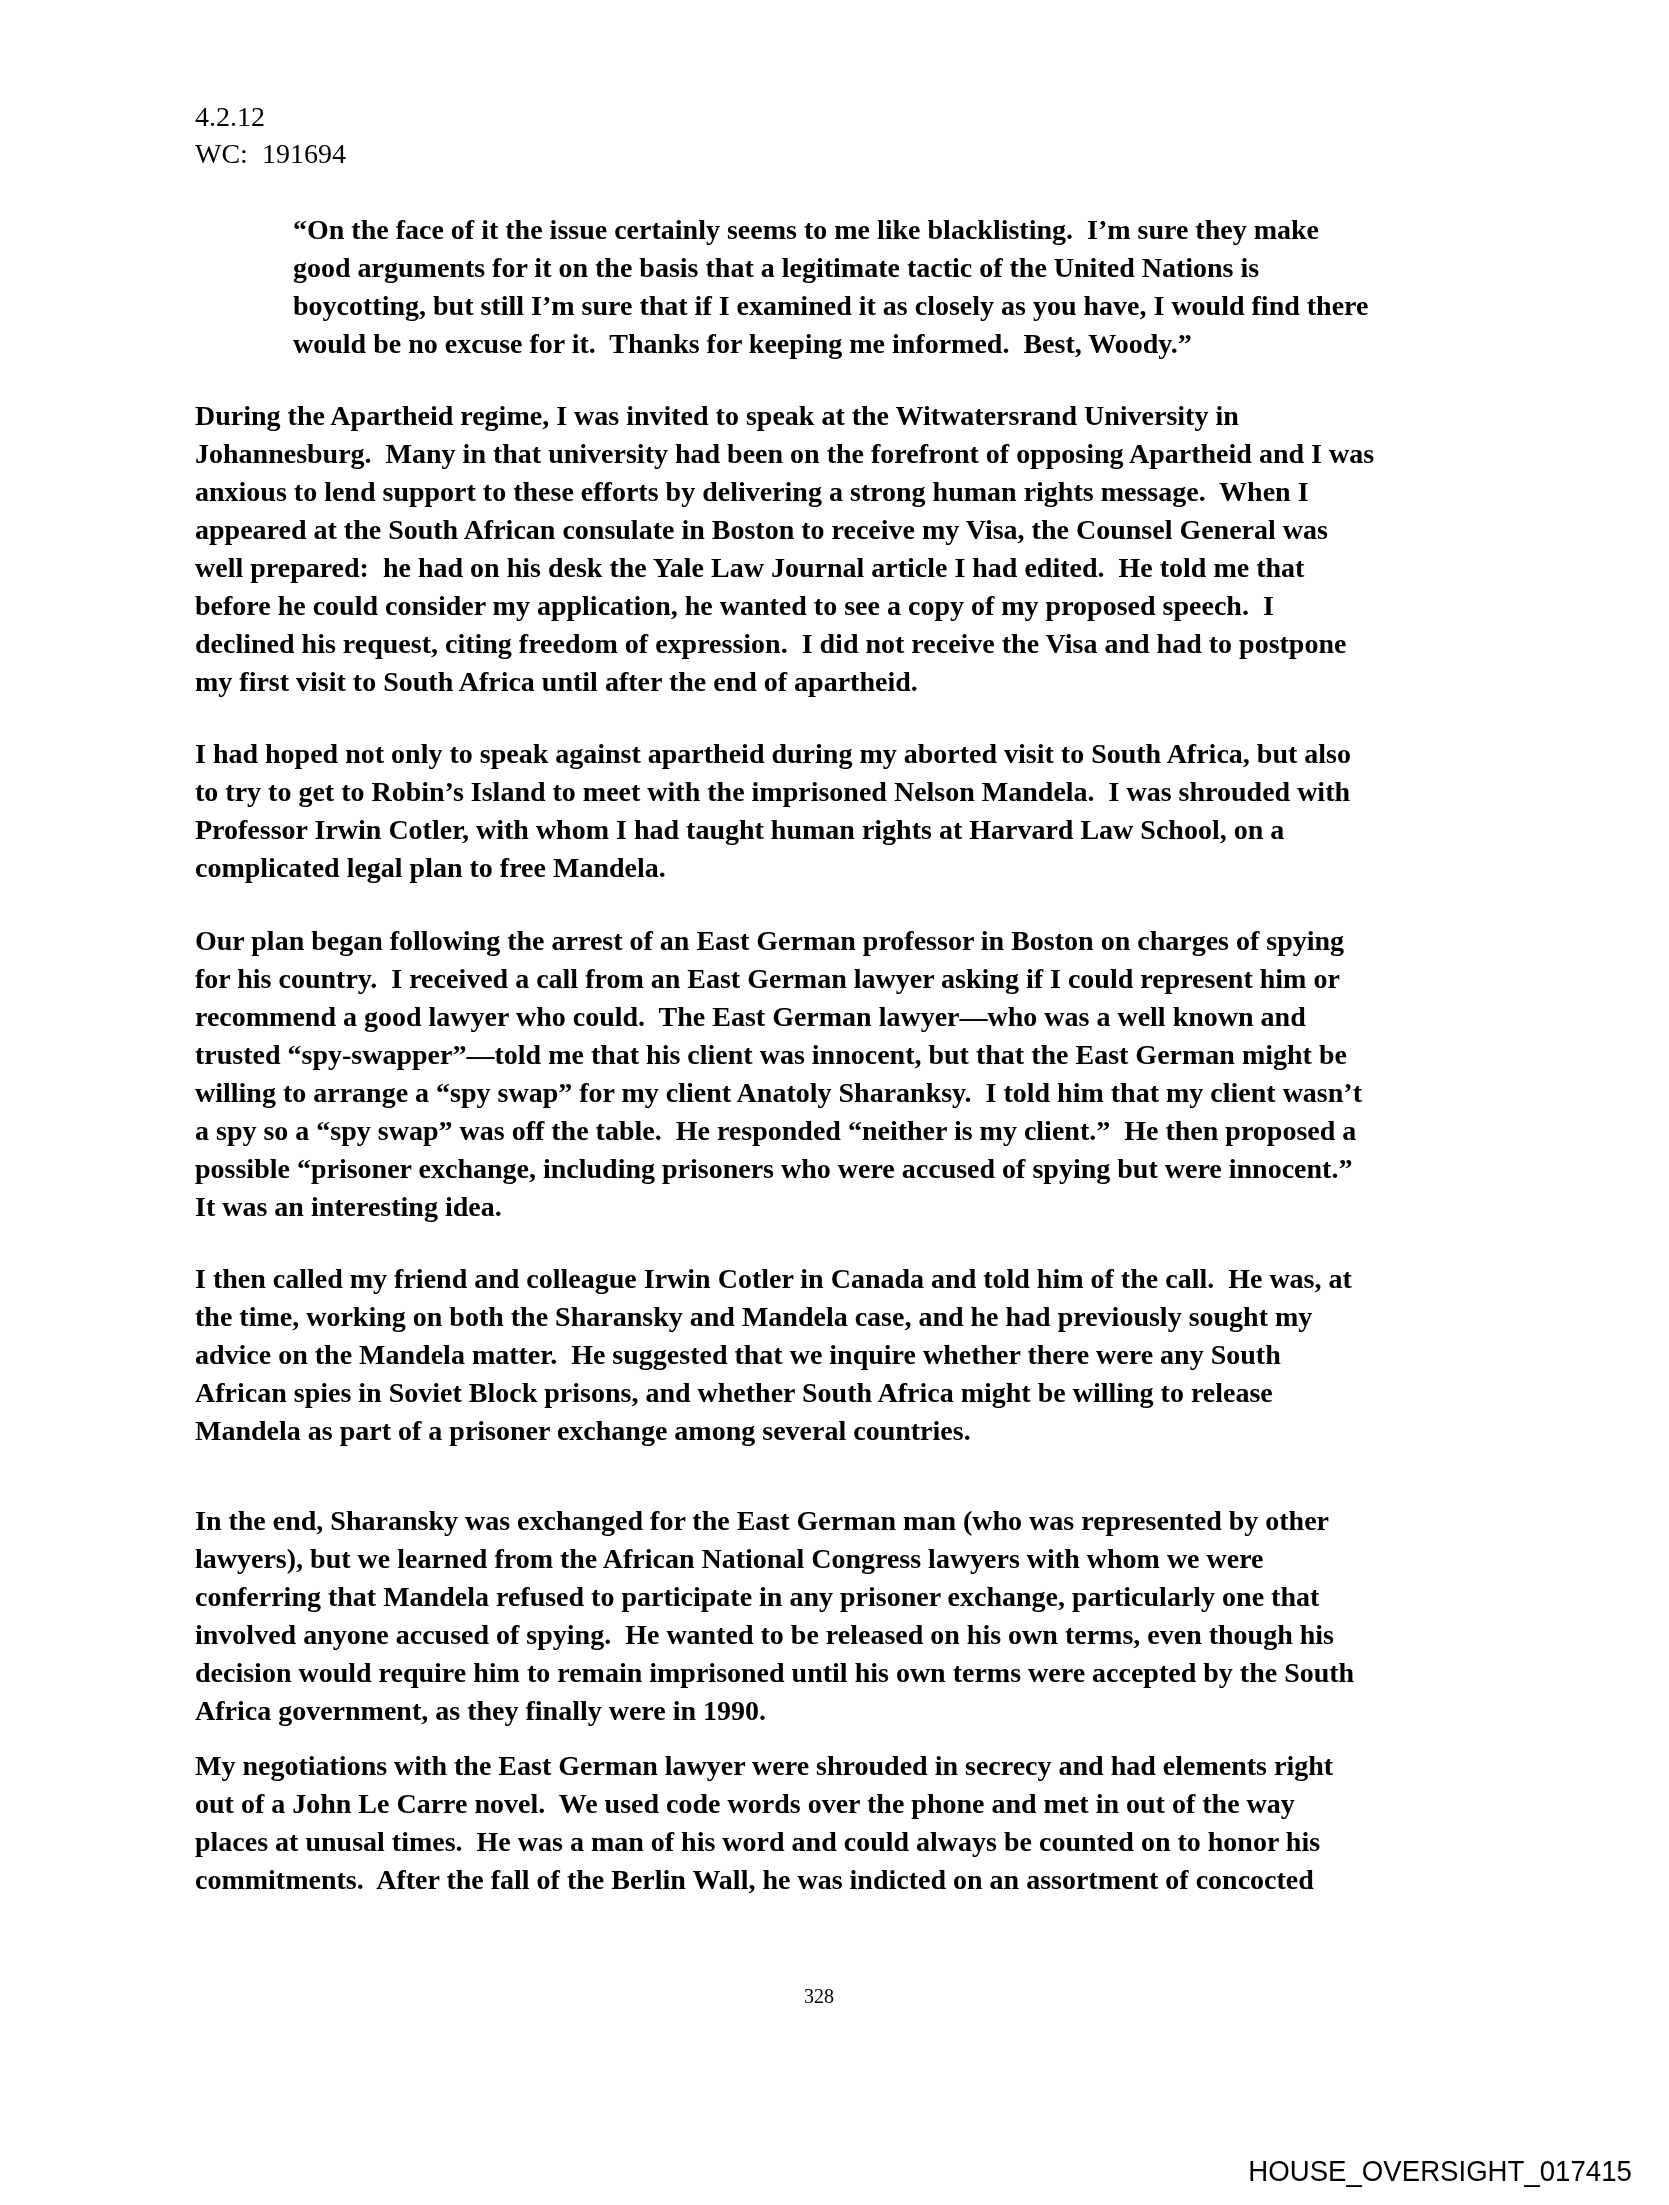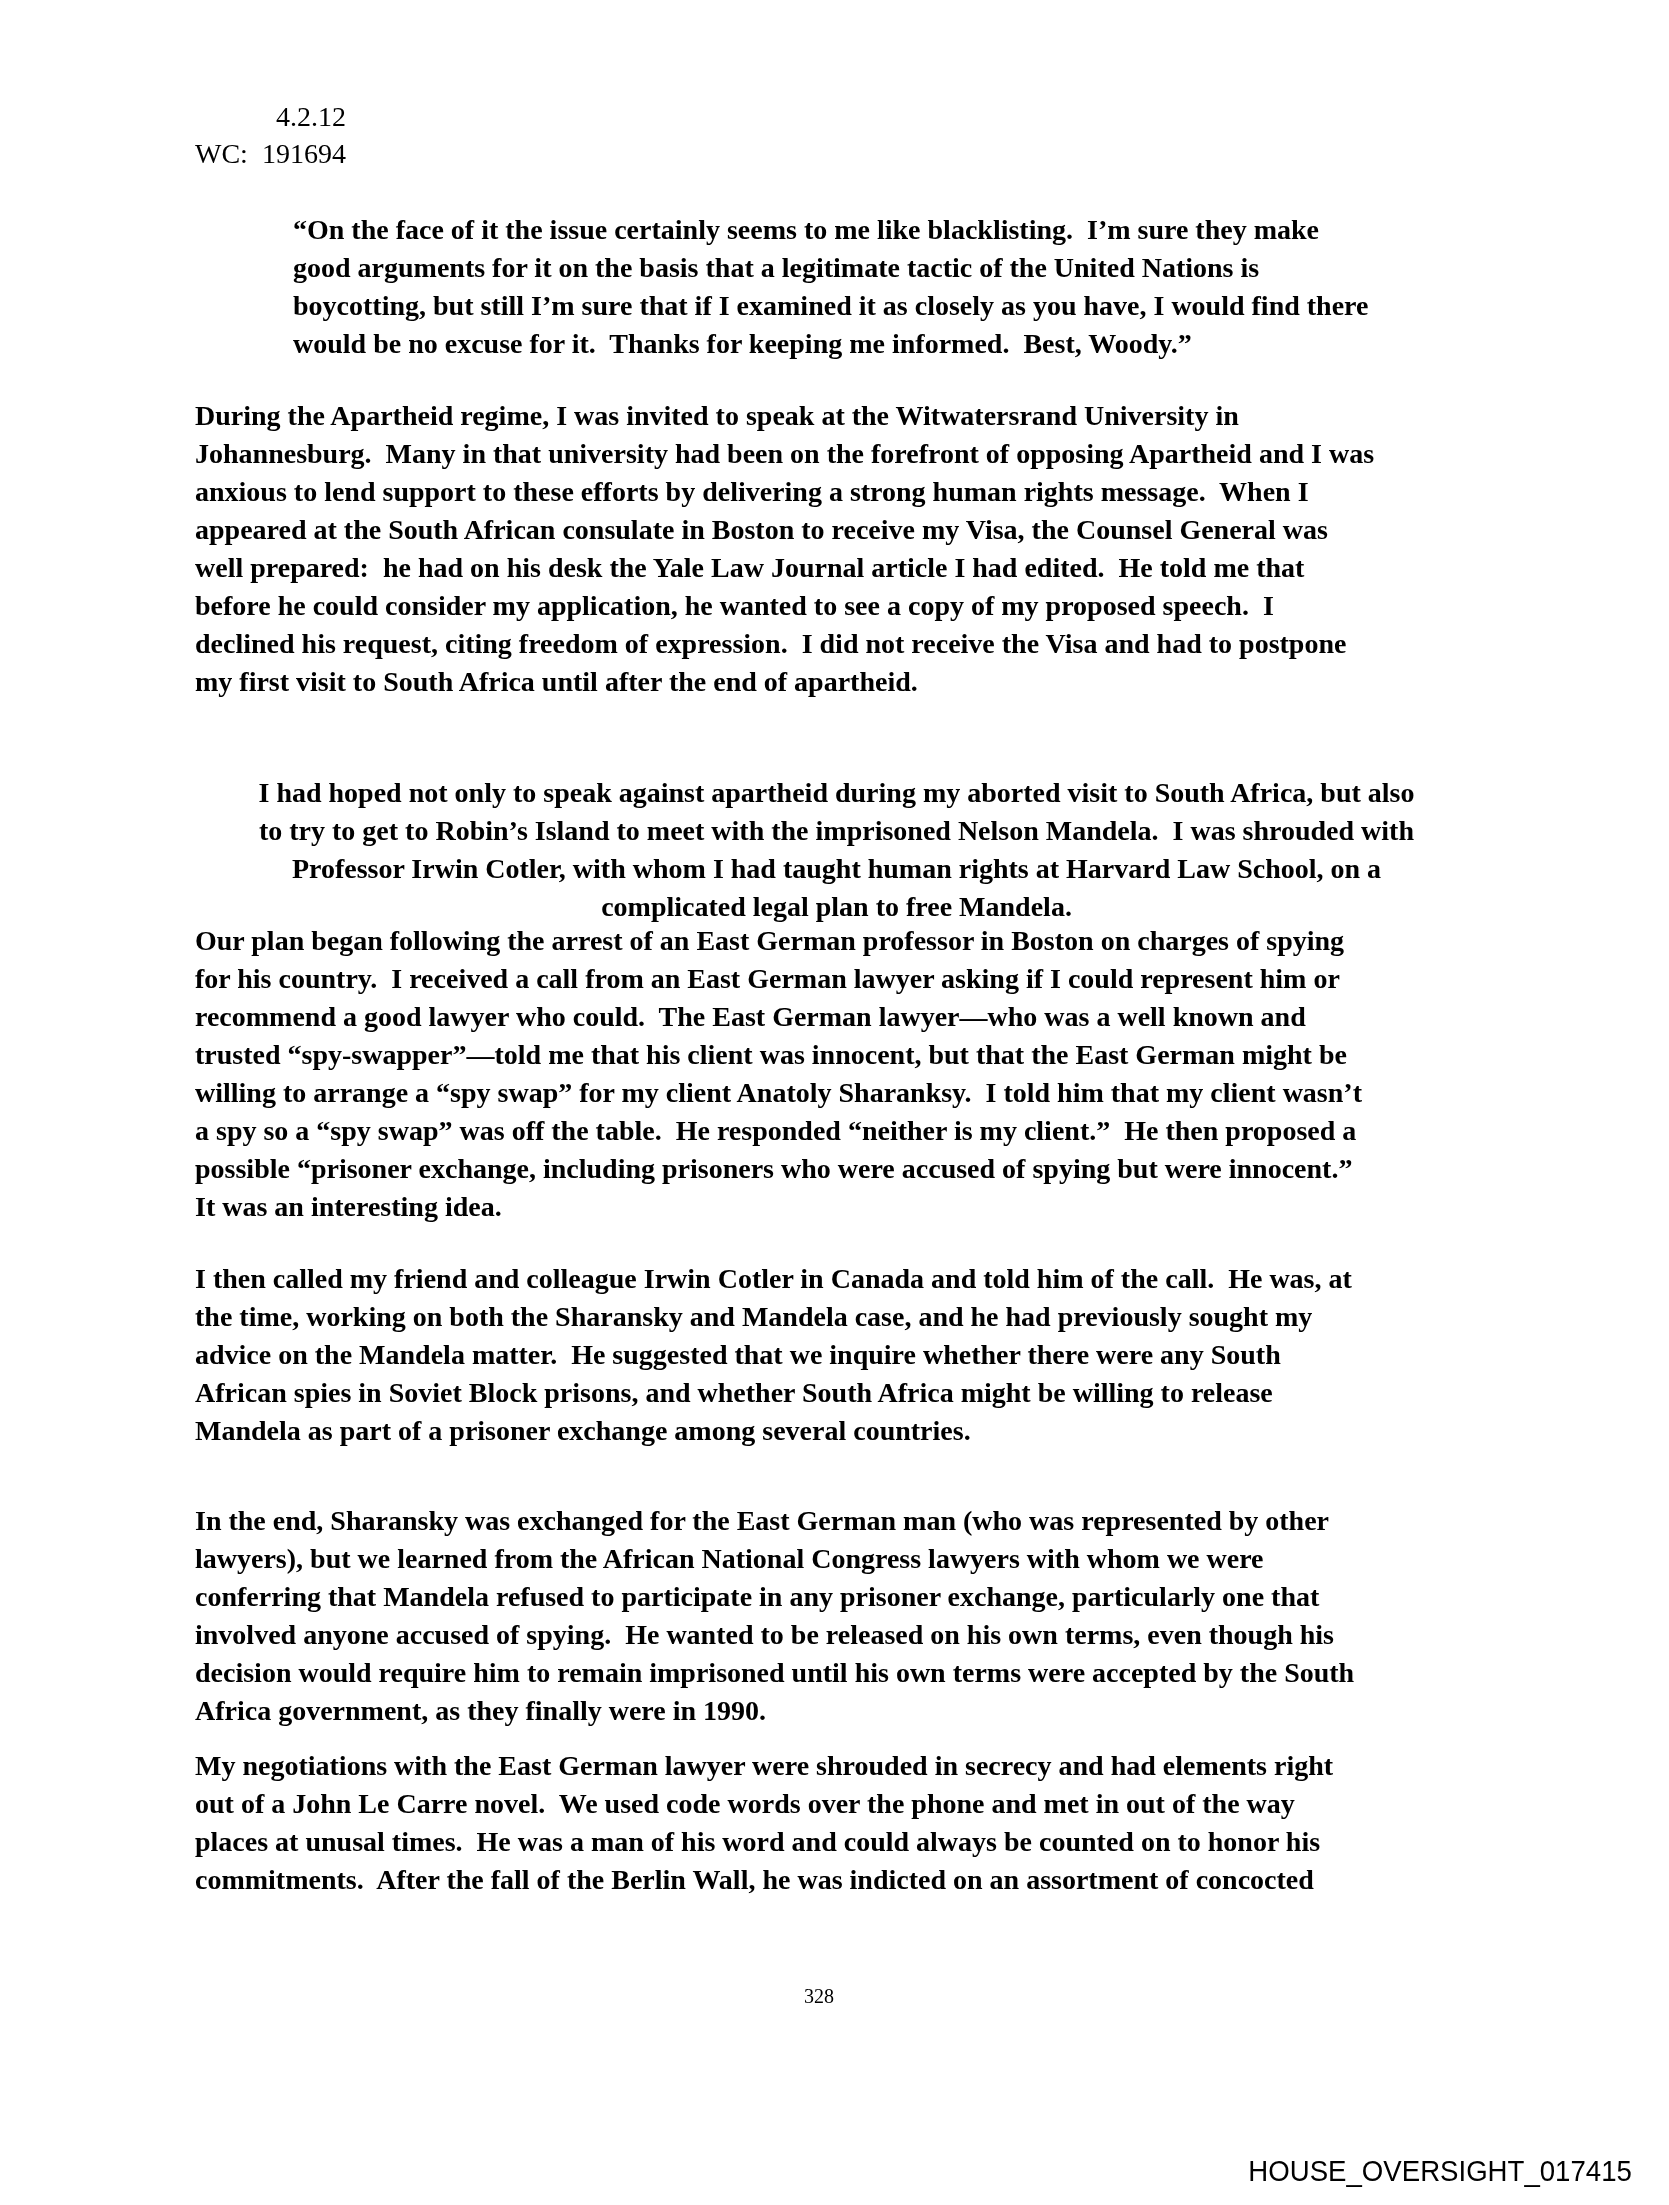--- a/index.html
+++ b/index.html
@@ -20,21 +20,20 @@
       left: 0; top: 0;
       width: 1669px;
       height: 2205px;
     }
     .header {
       position: absolute;
       left: 195px;
       top: 98px;
       font-size: 28px;
       line-height: 37px;
-      text-align: right;
     }
     .header div { white-space: pre; }
     .quote {
       position: absolute;
       left: 293px;
       top: 211px;
       width: 1191px;
       font-size: 28px;
       line-height: 38px;
     }
@@ -86,21 +85,21 @@
     <span class="line">During the Apartheid regime, I was invited to speak at the Witwatersrand University in</span>
     <span class="line">Johannesburg.  Many in that university had been on the forefront of opposing Apartheid and I was</span>
     <span class="line">anxious to lend support to these efforts by delivering a strong human rights message.  When I</span>
     <span class="line">appeared at the South African consulate in Boston to receive my Visa, the Counsel General was</span>
     <span class="line">well prepared:  he had on his desk the Yale Law Journal article I had edited.  He told me that</span>
     <span class="line">before he could consider my application, he wanted to see a copy of my proposed speech.  I</span>
     <span class="line">declined his request, citing freedom of expression.  I did not receive the Visa and had to postpone</span>
     <span class="line">my first visit to South Africa until after the end of apartheid.</span>
   </div>
 
-  <div class="para" style="top:774px;text-align:center;">
+  <div class="para" style="top:735px;">
     <span class="line">I had hoped not only to speak against apartheid during my aborted visit to South Africa, but also</span>
     <span class="line">to try to get to Robin’s Island to meet with the imprisoned Nelson Mandela.  I was shrouded with</span>
     <span class="line">Professor Irwin Cotler, with whom I had taught human rights at Harvard Law School, on a</span>
     <span class="line">complicated legal plan to free Mandela.</span>
   </div>
 
   <div class="para" style="top:922px;">
     <span class="line">Our plan began following the arrest of an East German professor in Boston on charges of spying</span>
     <span class="line">for his country.  I received a call from an East German lawyer asking if I could represent him or</span>
     <span class="line">recommend a good lawyer who could.  The East German lawyer—who was a well known and</span>

